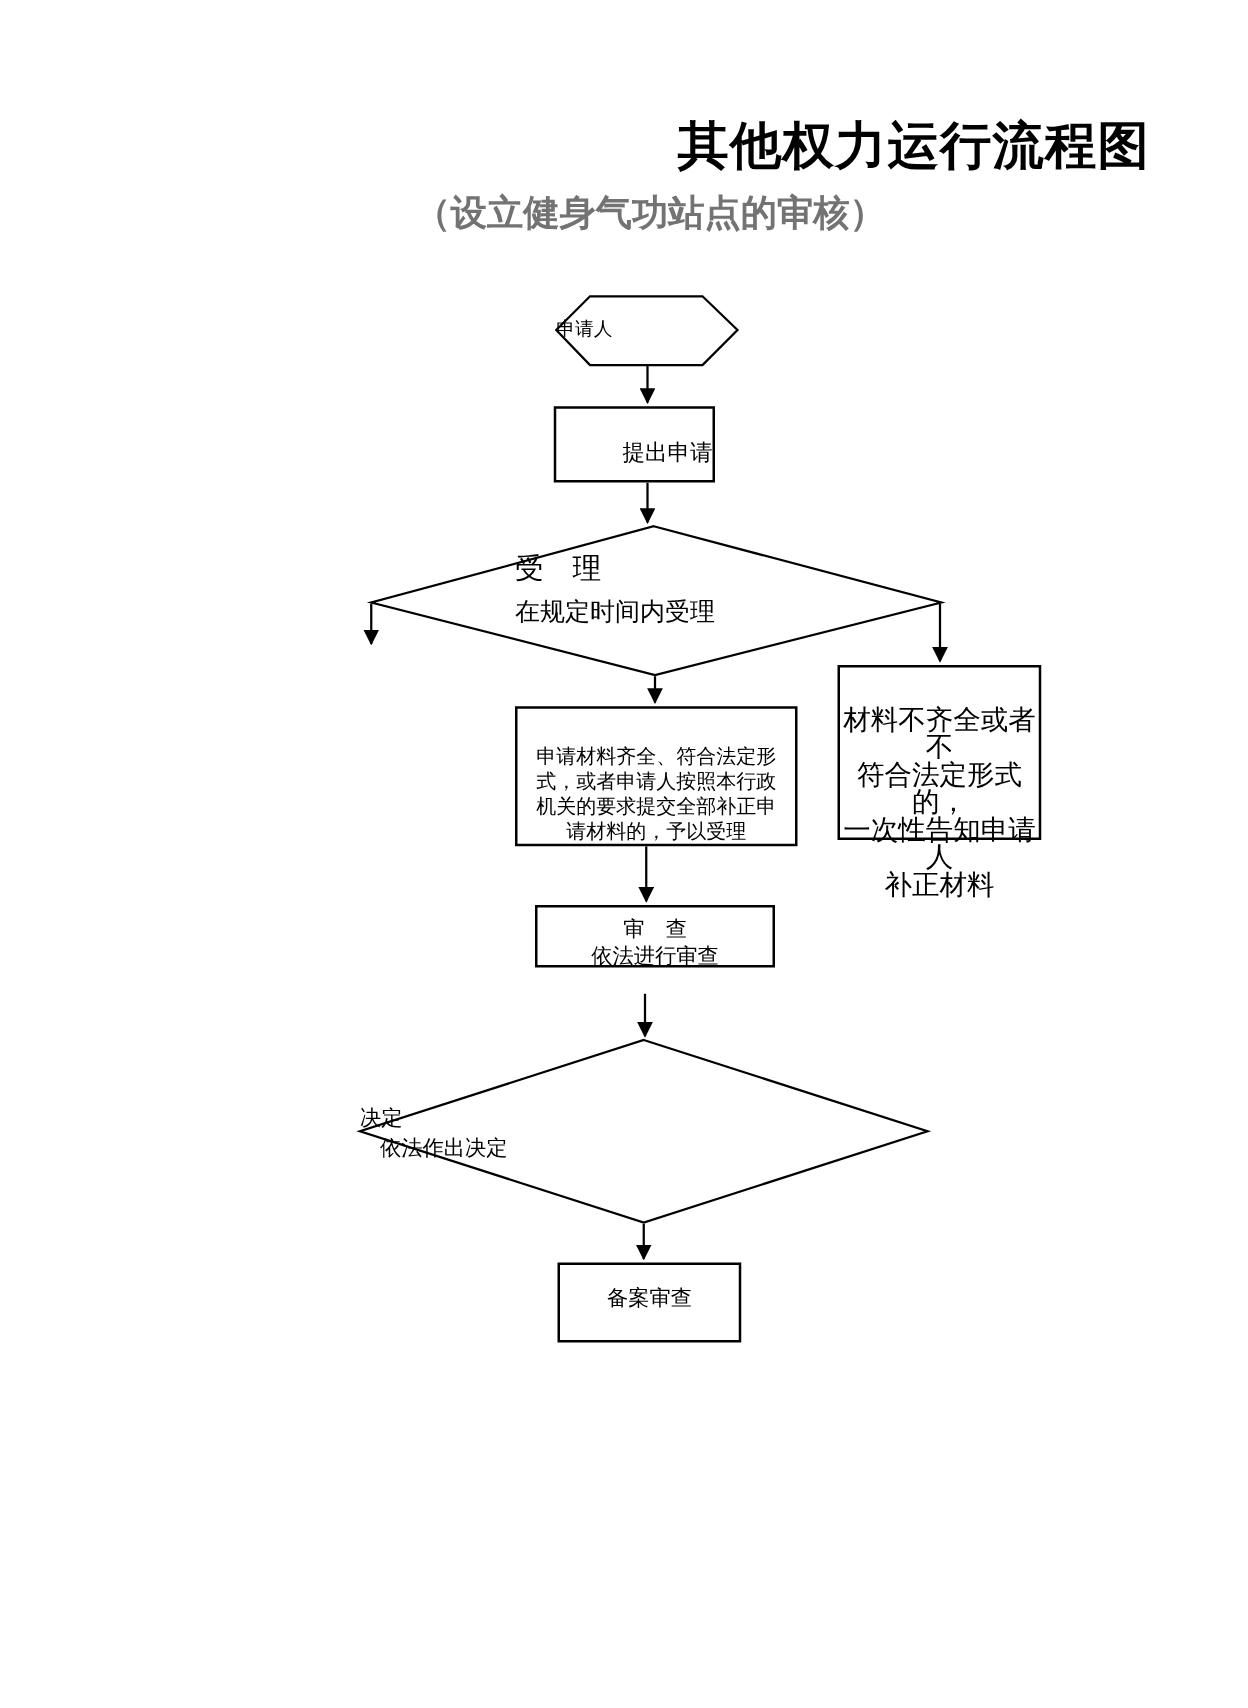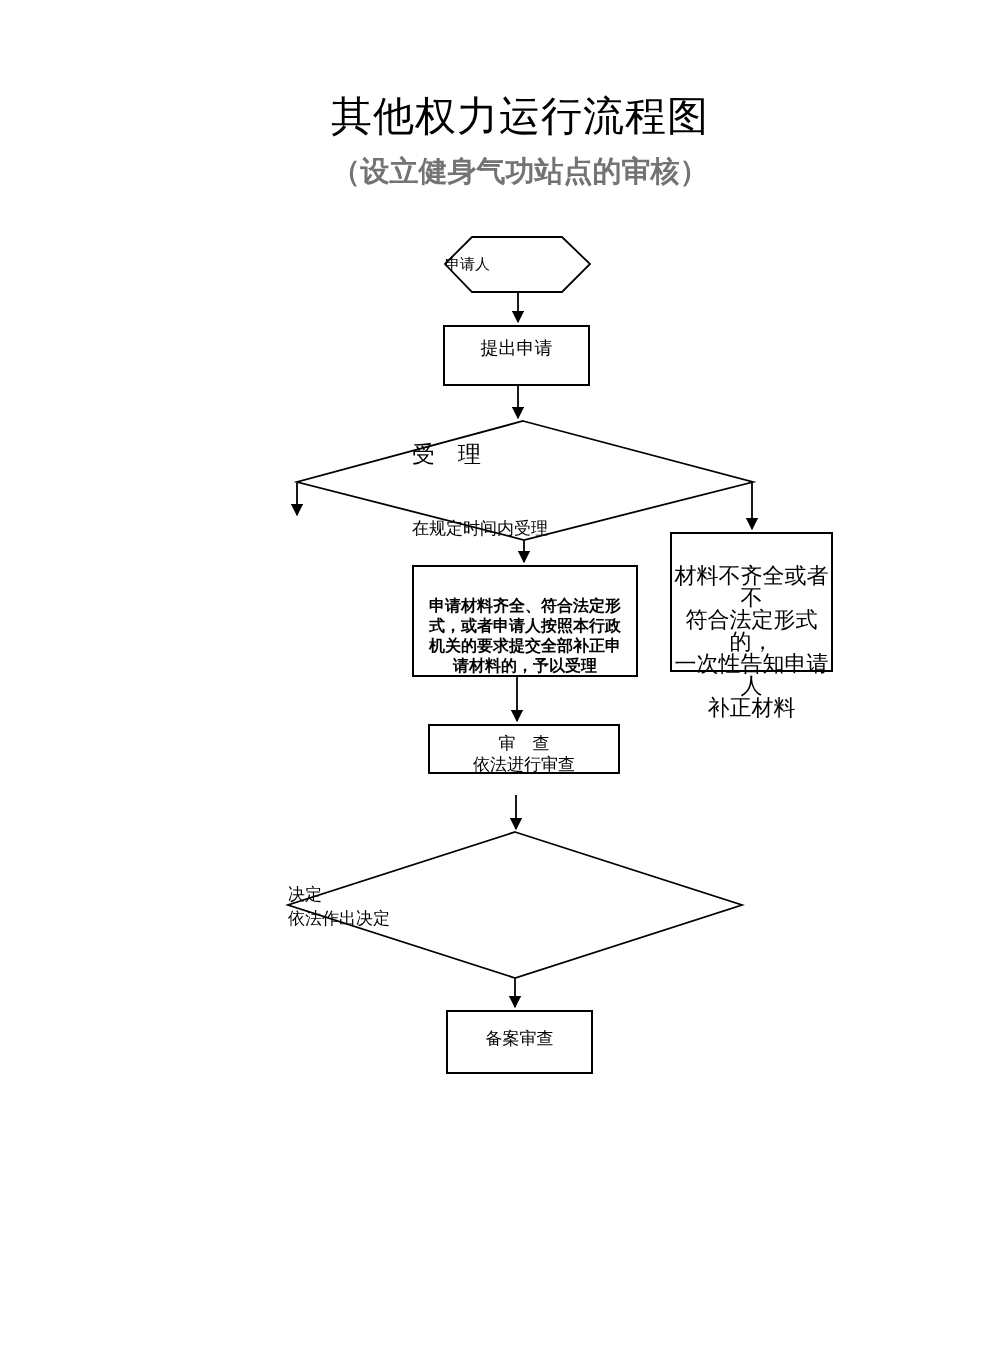--- a/index.html
+++ b/index.html
@@ -12,23 +12,23 @@
     width: 998px;
     height: 1366px;
     background: #ffffff;
     overflow: hidden;
     font-family: "Liberation Serif", serif;
     color: #000000;
   }
   .abs { position: absolute; }
   .page-title {
     left: 120px; top: 93px; width: 800px;
-    text-align: center;
+    text-align: right;
     font-family: "Liberation Sans", sans-serif;
-    font-weight: normal;
+    font-weight: bold;
     font-size: 41px;
     line-height: 46px;
     letter-spacing: 1px;
     color: #000000;
   }
   .page-subtitle {
     left: 120px; top: 152px; width: 800px;
     text-align: center;
     font-family: "Liberation Sans", sans-serif;
     font-weight: bold;
@@ -44,36 +44,36 @@
   .node-rect {
     position: absolute;
     box-sizing: border-box;
     border: 2px solid #000000;
     background: #ffffff;
     text-align: center;
     font-family: "Liberation Serif", serif;
     color: #000000;
   }
   .rect-submit {
-    left: 443px; top: 325px; width: 147px; height: 61px;
+    left: 443px; top: 325px; width: 129px; height: 61px;
     font-size: 18px; line-height: 22px;
-    padding-top: 10px;
+    padding-top: 24px;
+    text-align: right;
   }
   .rect-not-accepted {
     left: 215px; top: 518px; width: 163px; height: 145px;
     font-size: 17px; line-height: 22px;
     padding: 9px 2px 0 2px;
     white-space: pre-line;
   }
   .rect-accepted {
     left: 412px; top: 565px; width: 226px; height: 112px;
     font-size: 16px; line-height: 20px;
     padding: 9px 3px 0 3px;
     white-space: pre-line;
-    font-weight: bold;
   }
   .rect-incomplete {
     left: 670px; top: 532px; width: 163px; height: 140px;
     font-size: 22px; line-height: 22px;
     padding: 9px 2px 0 2px;
     white-space: pre-line;
   }
   .rect-review {
     left: 428px; top: 724px; width: 192px; height: 50px;
     font-size: 17px; line-height: 21px;
@@ -88,23 +88,23 @@
     position: absolute;
     text-align: left;
     font-family: "Liberation Serif", serif;
     color: #000000;
   }
   .hex-label {
     left: 445px; top: 256px; width: 145px;
     font-size: 15px; line-height: 17px;
   }
   .d1-line1 { left: 412px; top: 444px; width: 250px; font-size: 23px; line-height: 21px; }
-  .d1-line2 { left: 412px; top: 480px; width: 250px; font-size: 17px; line-height: 21px; margin-top: 38px; }
+  .d1-line2 { left: 412px; top: 480px; width: 250px; font-size: 20px; line-height: 21px; }
   .d2-line1 { left: 288px; top: 884px; width: 454px; font-size: 17px; line-height: 21px; }
-  .d2-line2 { left: 288px; top: 908px; width: 454px; font-size: 17px; line-height: 21px; }
+  .d2-line2 { left: 304px; top: 908px; width: 454px; font-size: 17px; line-height: 21px; }
 </style>
 </head>
 <body>
 
 <div class="canvas">
 
   <div class="abs page-title">其他权力运行流程图</div>
   <div class="abs page-subtitle">（设立健身气功站点的审核）</div>
 
   <svg class="diagram" viewBox="0 0 998 1366" xmlns="http://www.w3.org/2000/svg">

